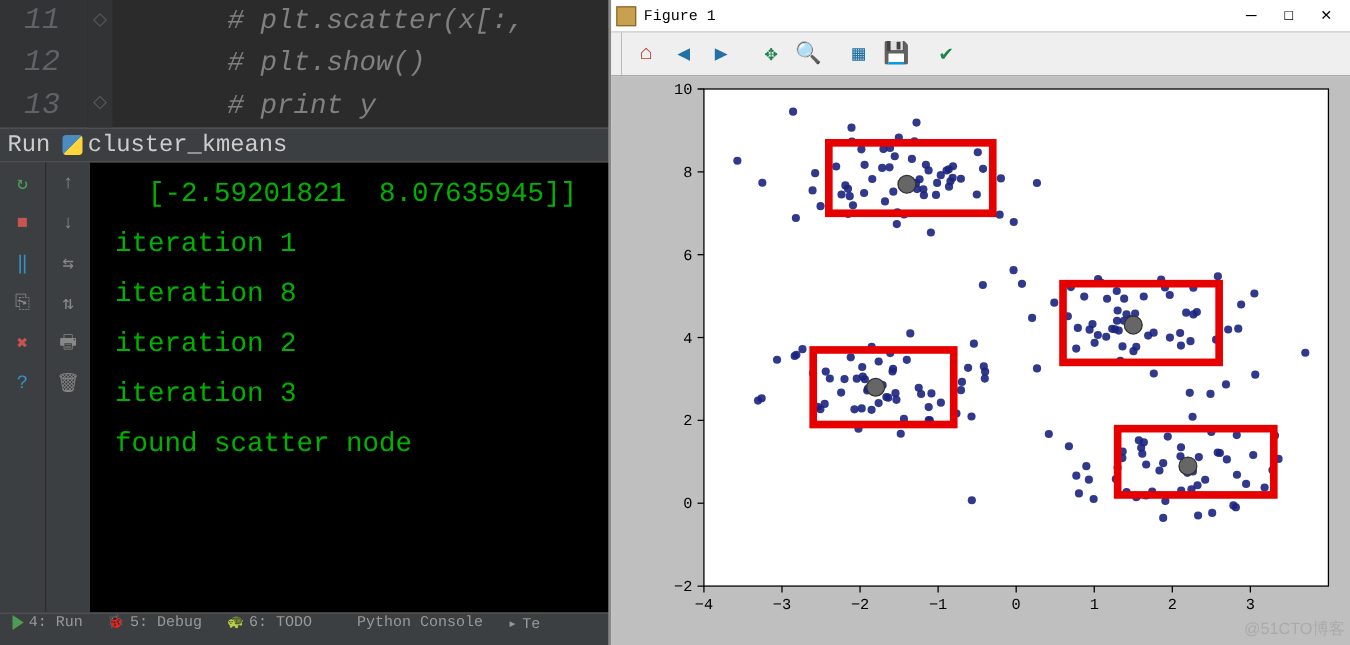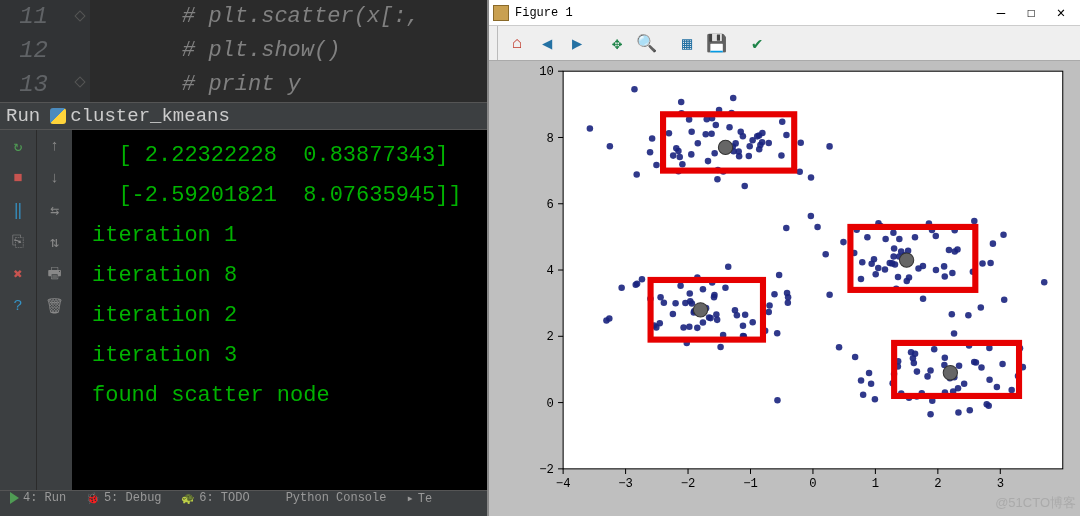--- a/index.html
+++ b/index.html
@@ -72,21 +72,20 @@
         </div>
       <div class="toolcol2" id="tc2">
           <div class="tb" style="color: rgb(136, 136, 136);">↑</div>
           <div class="tb" style="color: rgb(136, 136, 136);">↓</div>
           <div class="tb" style="color: rgb(136, 136, 136);">⇆</div>
           <div class="tb" style="color: rgb(136, 136, 136);">⇅</div>
           <div class="tb" style="color: rgb(136, 136, 136);">🖶</div>
           <div class="tb" style="color: rgb(136, 136, 136);">🗑</div>
         </div>
       <div class="console" id="cons">
-          <div class="row">  [ 2.22322228  0.83877343]</div>
           <div class="row">  [-2.59201821  8.07635945]]</div>
           <div class="row">iteration 1</div>
           <div class="row">iteration 8</div>
           <div class="row">iteration 2</div>
           <div class="row">iteration 3</div>
           <div class="row">found scatter node</div>
         </div>
     </div>
     <div class="statusbar" id="sb">
     <div class="it">

